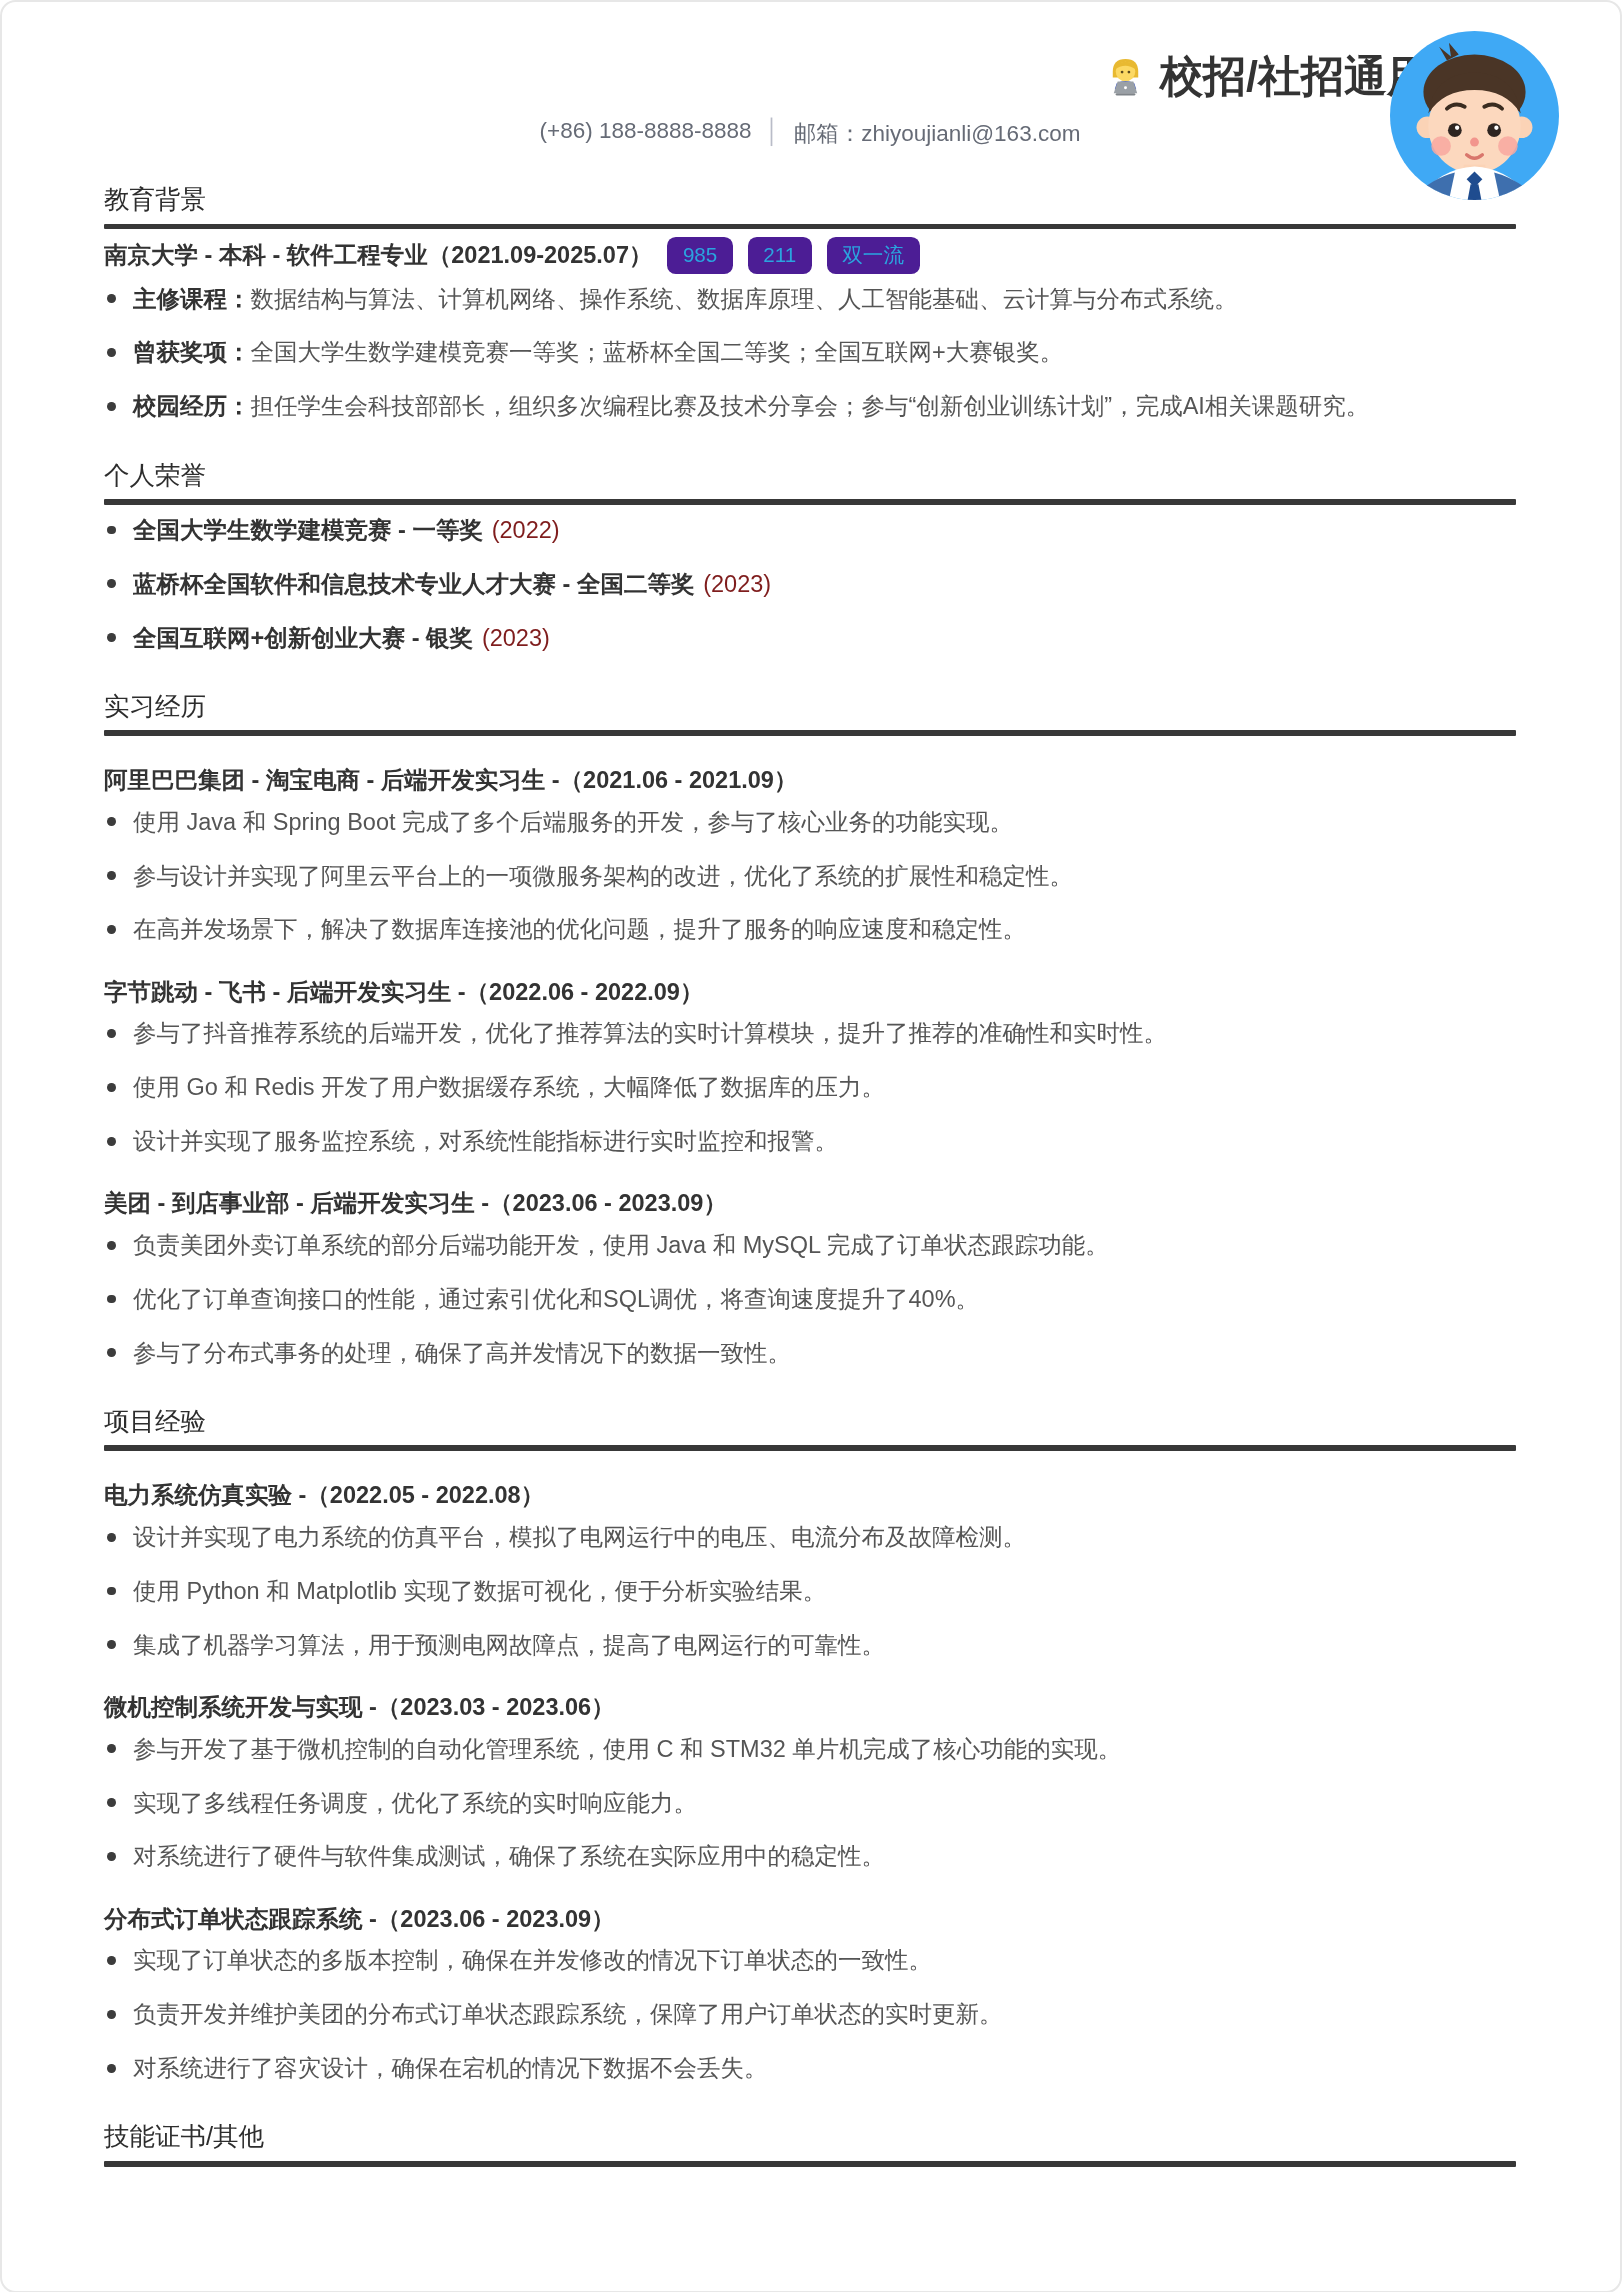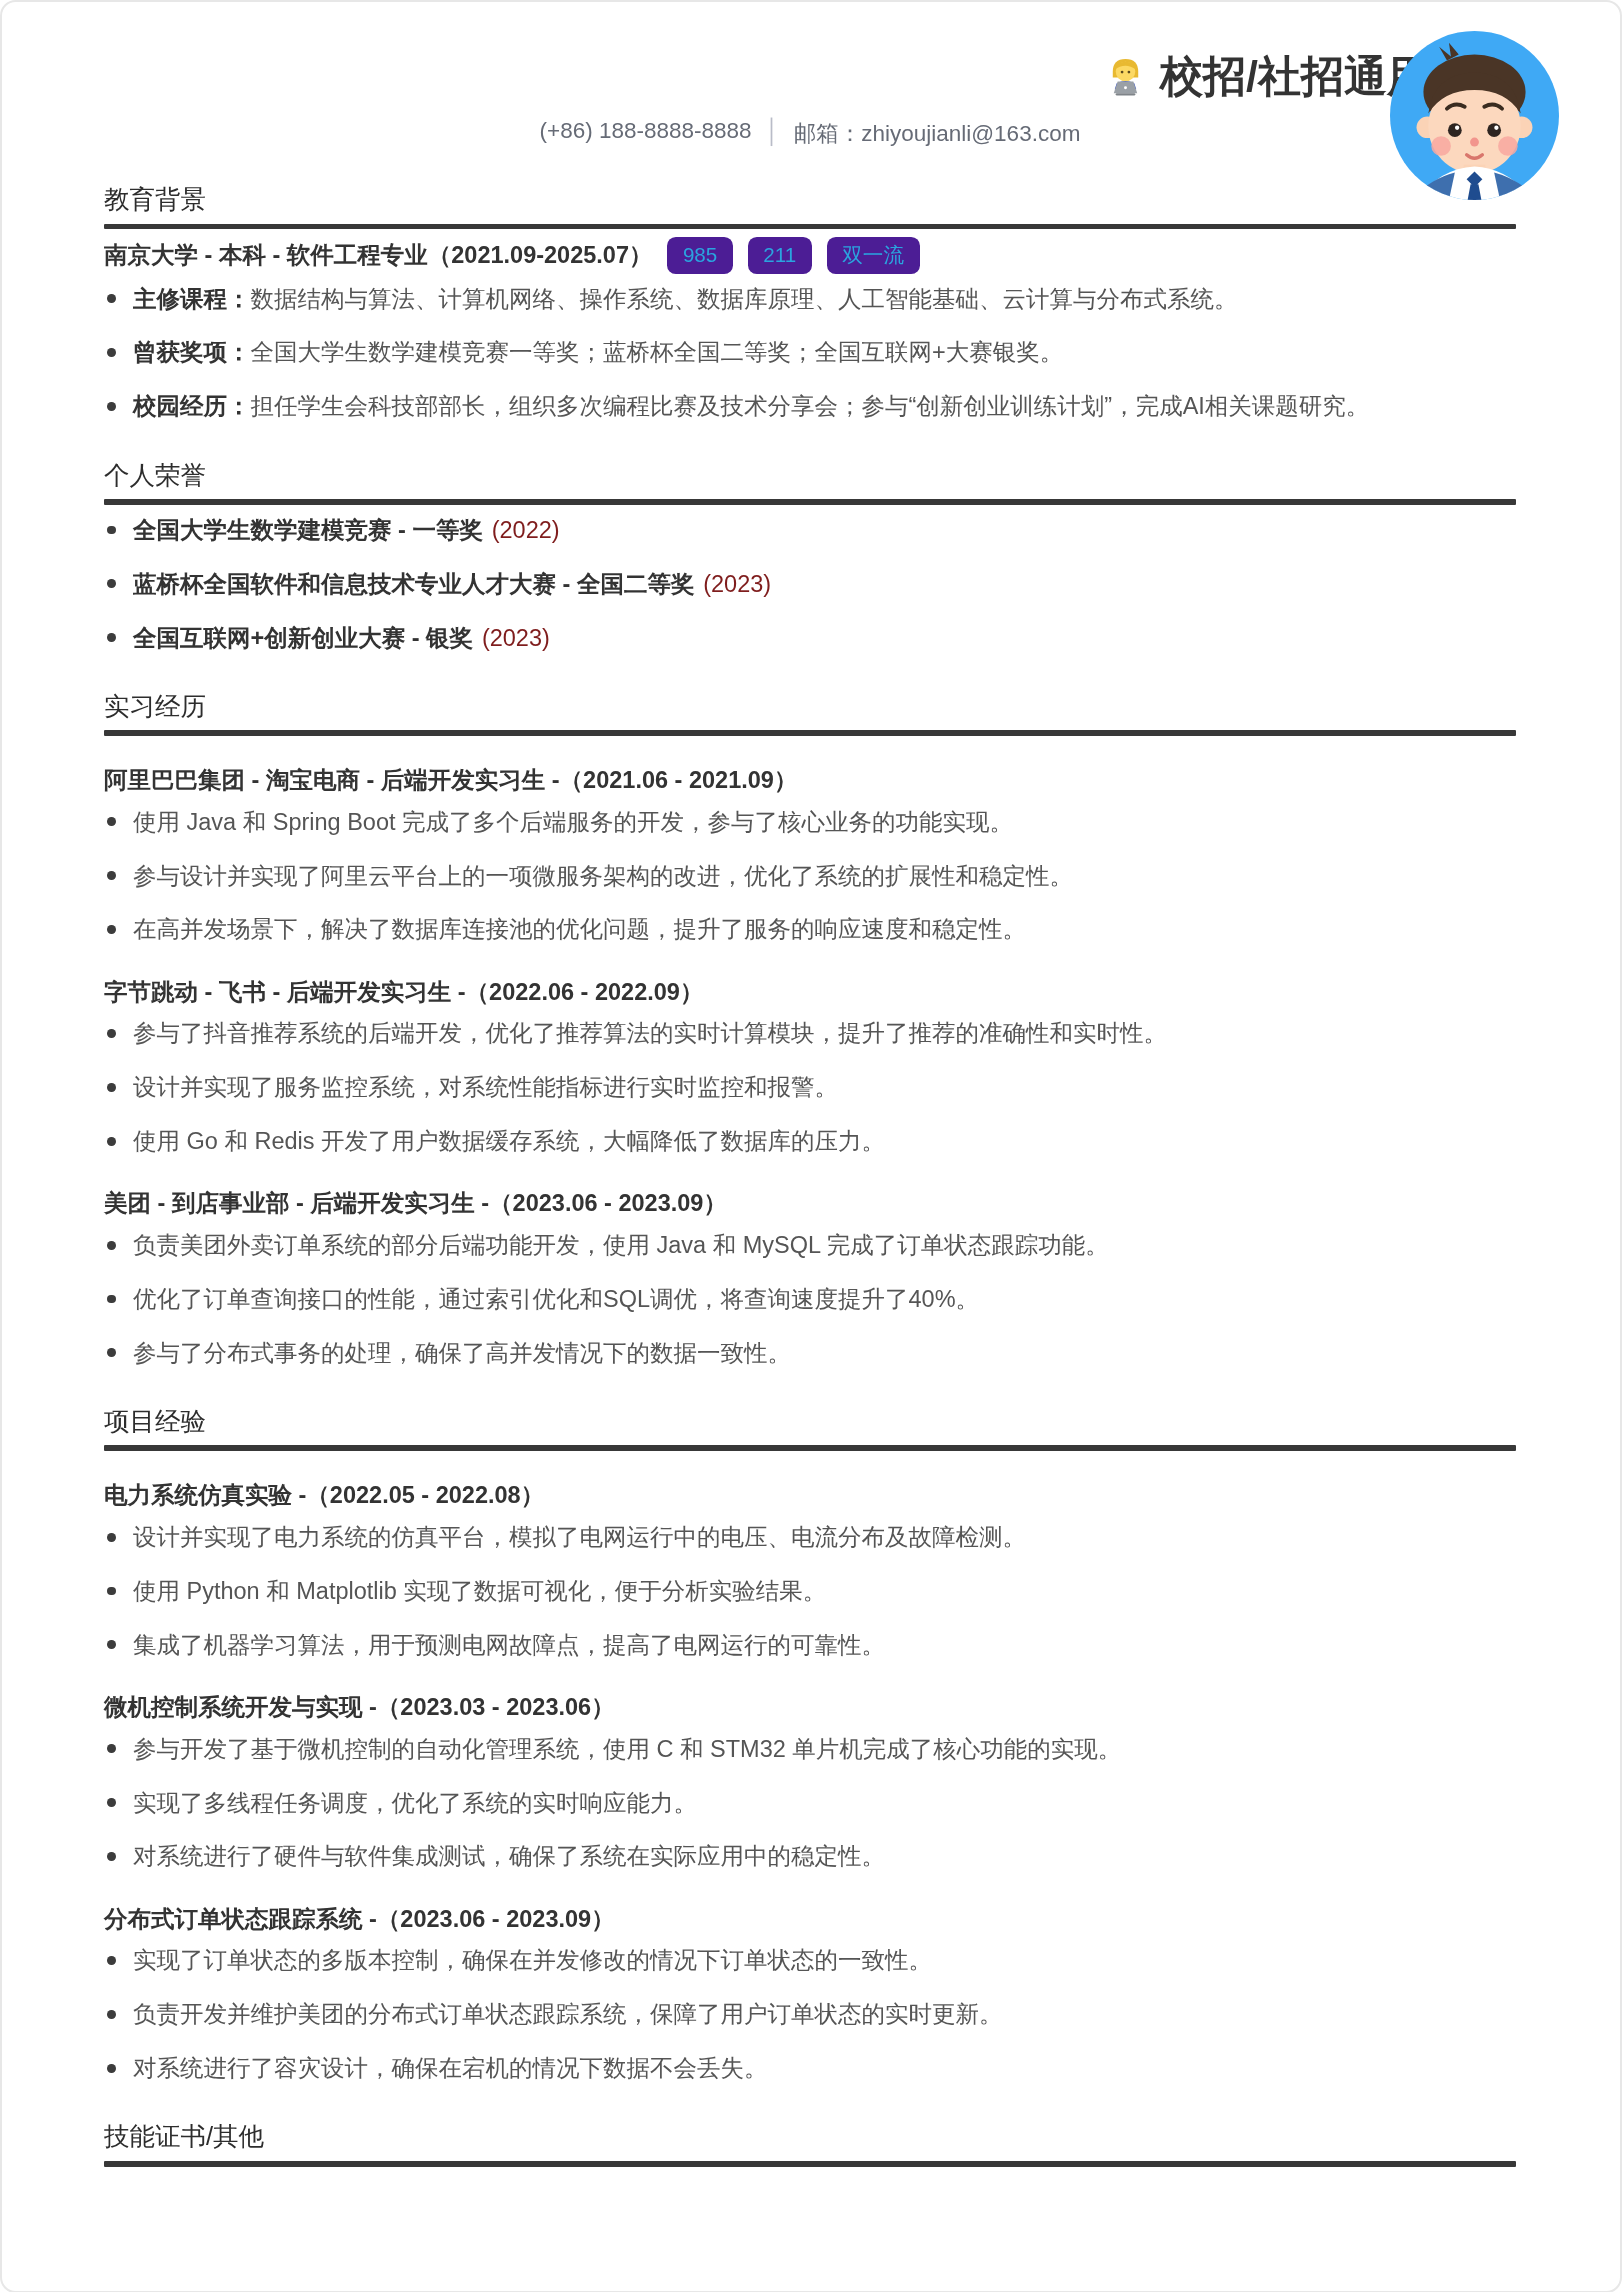--- a/index.html
+++ b/index.html
@@ -151,22 +151,22 @@
     <h3 class="subhead job-title">阿里巴巴集团 - 淘宝电商 - 后端开发实习生 -（2021.06 - 2021.09）</h3>
     <ul class="blist">
       <li><span class="dot"></span><span>使用 Java 和 Spring Boot 完成了多个后端服务的开发，参与了核心业务的功能实现。</span></li>
       <li><span class="dot"></span><span>参与设计并实现了阿里云平台上的一项微服务架构的改进，优化了系统的扩展性和稳定性。</span></li>
       <li><span class="dot"></span><span>在高并发场景下，解决了数据库连接池的优化问题，提升了服务的响应速度和稳定性。</span></li>
     </ul>
 
     <h3 class="subhead job-title">字节跳动 - 飞书 - 后端开发实习生 -（2022.06 - 2022.09）</h3>
     <ul class="blist">
       <li><span class="dot"></span><span>参与了抖音推荐系统的后端开发，优化了推荐算法的实时计算模块，提升了推荐的准确性和实时性。</span></li>
+      <li><span class="dot"></span><span>使用 Go 和 Redis 开发了用户数据缓存系统，大幅降低了数据库的压力。</span></li>
       <li><span class="dot"></span><span>设计并实现了服务监控系统，对系统性能指标进行实时监控和报警。</span></li>
-      <li><span class="dot"></span><span>使用 Go 和 Redis 开发了用户数据缓存系统，大幅降低了数据库的压力。</span></li>
     </ul>
 
     <h3 class="subhead job-title">美团 - 到店事业部 - 后端开发实习生 -（2023.06 - 2023.09）</h3>
     <ul class="blist">
       <li><span class="dot"></span><span>负责美团外卖订单系统的部分后端功能开发，使用 Java 和 MySQL 完成了订单状态跟踪功能。</span></li>
       <li><span class="dot"></span><span>优化了订单查询接口的性能，通过索引优化和SQL调优，将查询速度提升了40%。</span></li>
       <li><span class="dot"></span><span>参与了分布式事务的处理，确保了高并发情况下的数据一致性。</span></li>
     </ul>
   </section>
 

